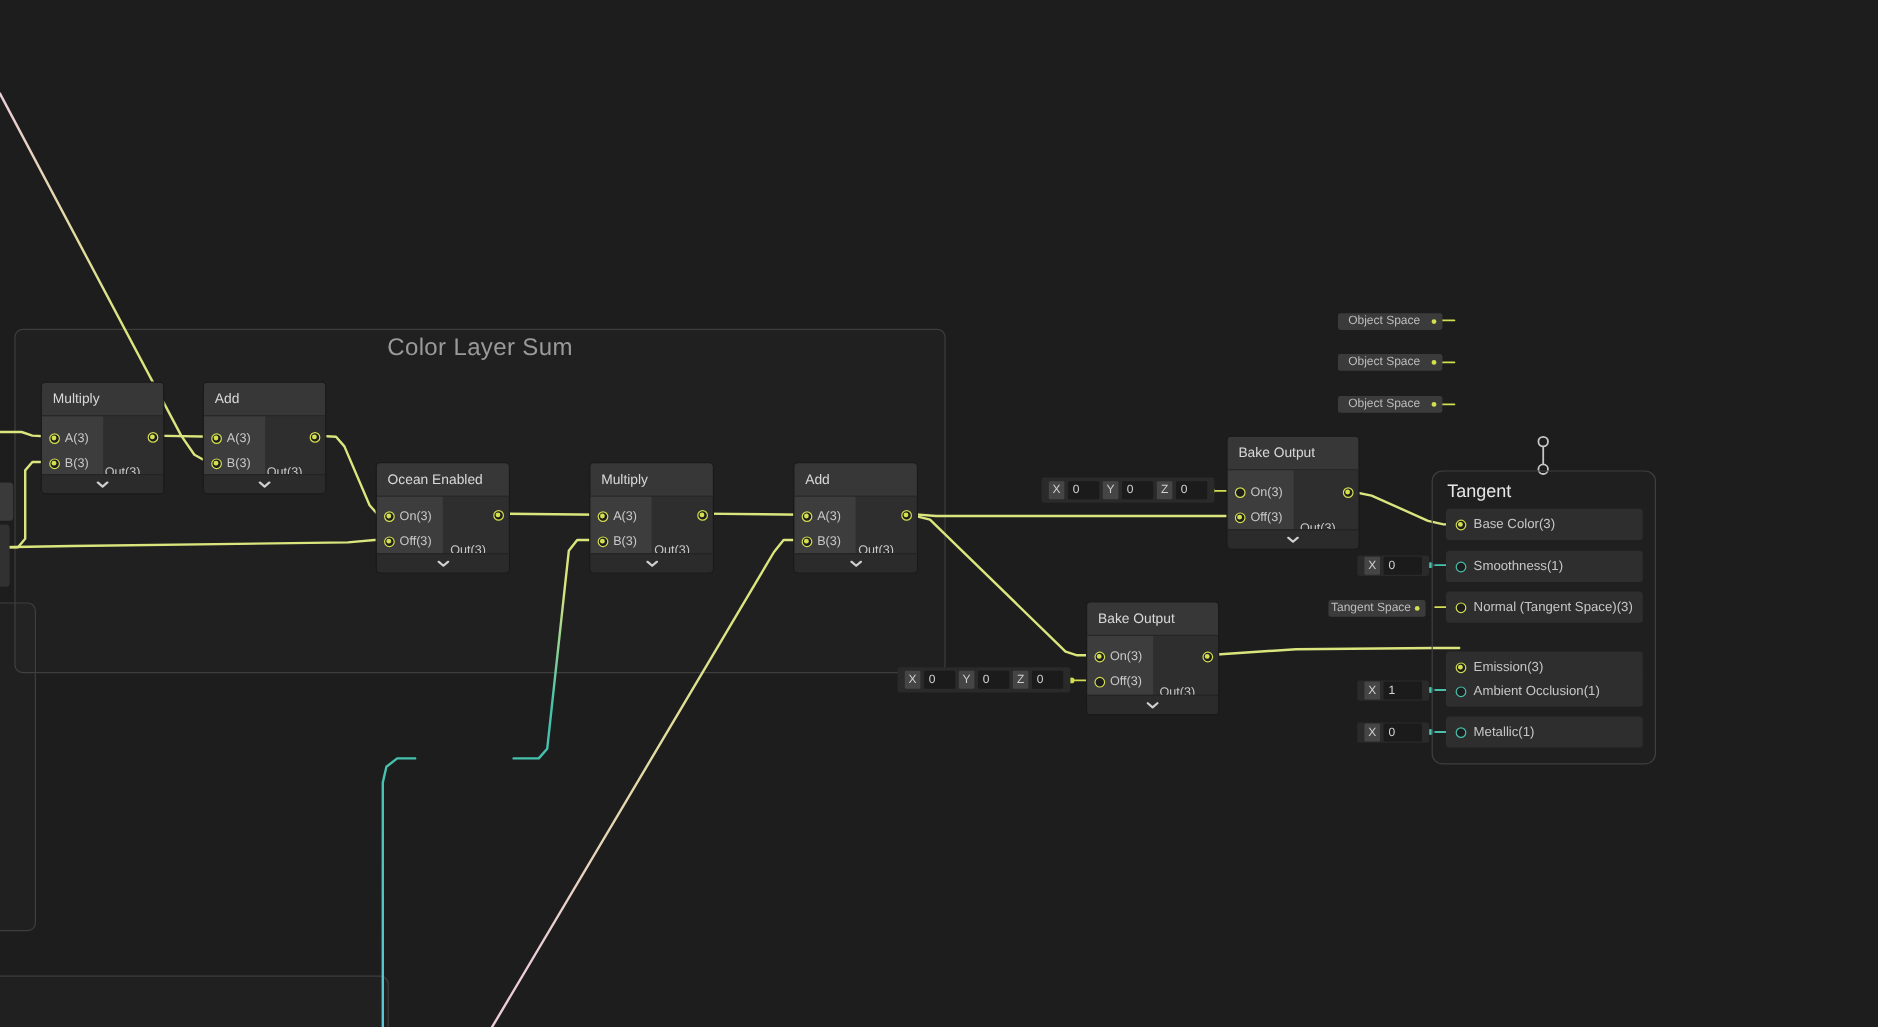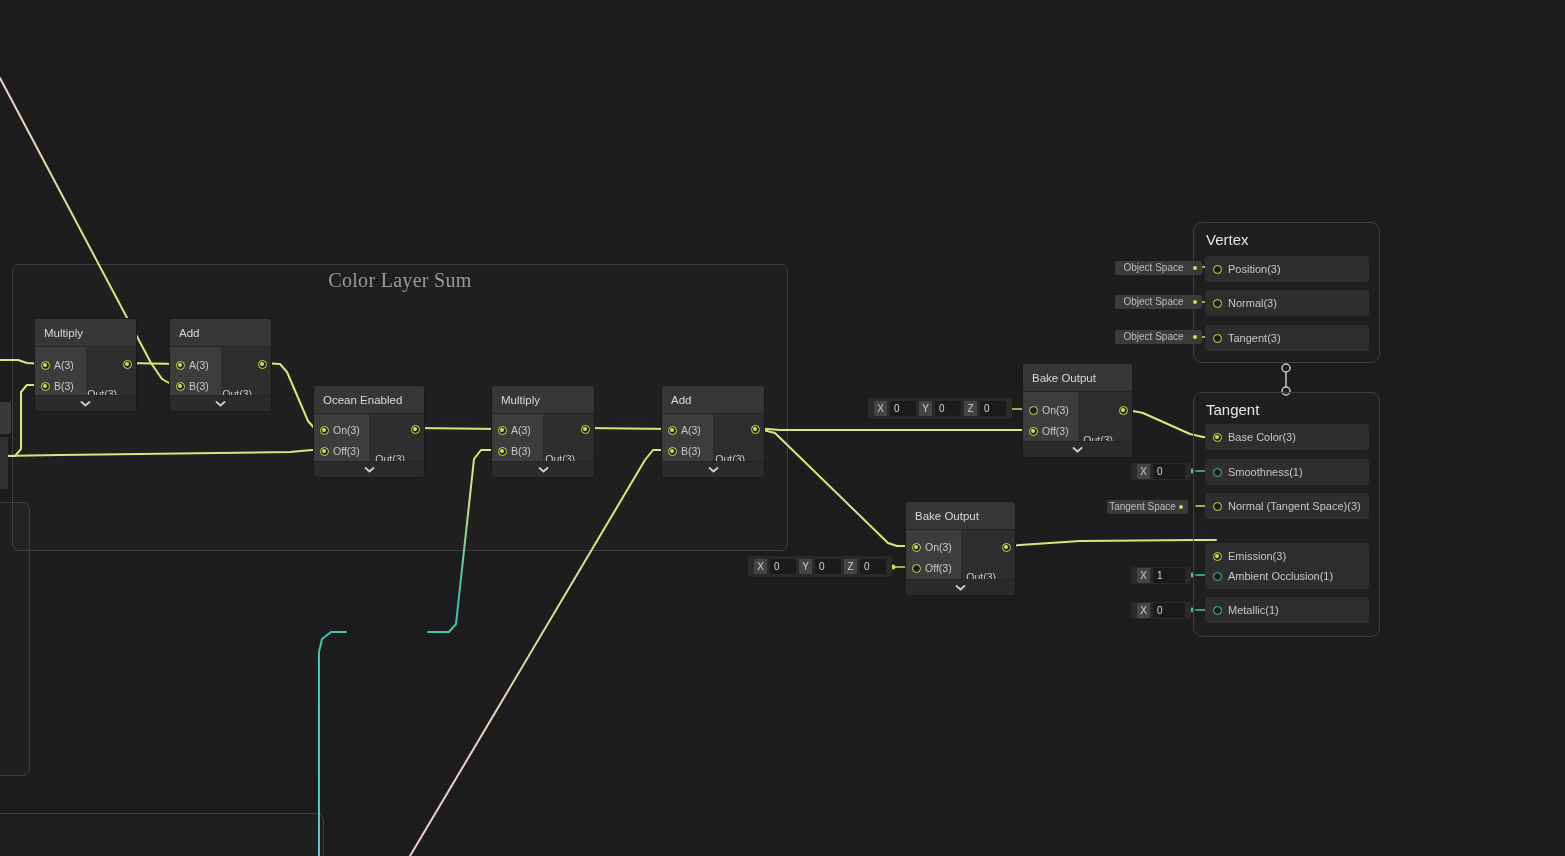--- a/index.html
+++ b/index.html
@@ -42,21 +42,21 @@
   .vw-axis{background:#454545;color:#cfcfcf;font-size:10px;width:13px;height:15px;
     line-height:15px;text-align:center;border-radius:1px;}
   .vw-val{background:#1b1b1b;color:#d6d6d6;font-size:10px;height:15px;line-height:15px;
     padding-left:4px;border-radius:1px;}
   .sliver{position:absolute;border-radius:0 3px 3px 0;z-index:2;}
 </style>
 </head>
 <body>
 
 <div id="canvas">
-    <div class="group" style="left: 12px; top: 264px; width: 776px; height: 287px; font-family: Liberation Serif, serif;">
+    <div class="group" style="left: 12px; top: 274px; width: 776px; height: 287px;">
       <div class="group-title">Color Layer Sum</div>
     </div>
     <div class="group" style="left: -40px; top: 502px; width: 70px; height: 274px;"></div>
     <div class="group" style="left: -40px; top: 813px; width: 364px; height: 110px;"></div>
     <svg id="edges" width="1565" height="856">
       <defs>
         <linearGradient id="g-pink-top" gradientUnits="userSpaceOnUse" x1="0" y1="78" x2="179" y2="385">
           <stop offset="0%" stop-color="#ecccd8"></stop>
           <stop offset="62%" stop-color="#dbe57d"></stop>
         </linearGradient>
@@ -242,35 +242,20 @@
       <div class="port" style="left: 95.5px; top: 40.5px; border-color: rgb(211, 222, 80);">
         <div class="port-fill" style="background: rgb(211, 222, 80);"></div>
       </div>
       <div class="port-label out" style="top: 38px;">Out(3)</div>
       <div class="chevron-strip">
         <svg width="11" height="6" viewBox="0 0 11 6" fill="none" stroke="#cfcfcf" stroke-width="1.8" stroke-linecap="round" stroke-linejoin="round">
           <polyline points="1.5,1 5.5,4.5 9.5,1"></polyline>
         </svg>
       </div>
     </div>
-    <div class="stack" style="left: 1193px; top: 222px; width: 187px; height: 141px;">
-      <div class="stack-title">Vertex</div>
-      <div class="block" style="top: 33px;">
-        <div class="port" style="border-color: rgb(211, 222, 80);"></div>
-        <div class="block-label">Position(3)</div>
-      </div>
-      <div class="block" style="top: 67px;">
-        <div class="port" style="border-color: rgb(211, 222, 80);"></div>
-        <div class="block-label">Normal(3)</div>
-      </div>
-      <div class="block" style="top: 102px;">
-        <div class="port" style="border-color: rgb(211, 222, 80);"></div>
-        <div class="block-label">Tangent(3)</div>
-      </div>
-    </div>
     <div class="stack" style="left: 1193px; top: 392px; width: 187px; height: 245px;">
       <div class="stack-title">Tangent</div>
       <div class="block" style="top: 31px;">
         <div class="port" style="border-color: rgb(211, 222, 80);">
           <div class="port-fill" style="background: rgb(211, 222, 80);"></div>
         </div>
         <div class="block-label">Base Color(3)</div>
       </div>
       <div class="block" style="top: 66px;">
         <div class="port" style="border-color: rgb(69, 193, 173);"></div>

